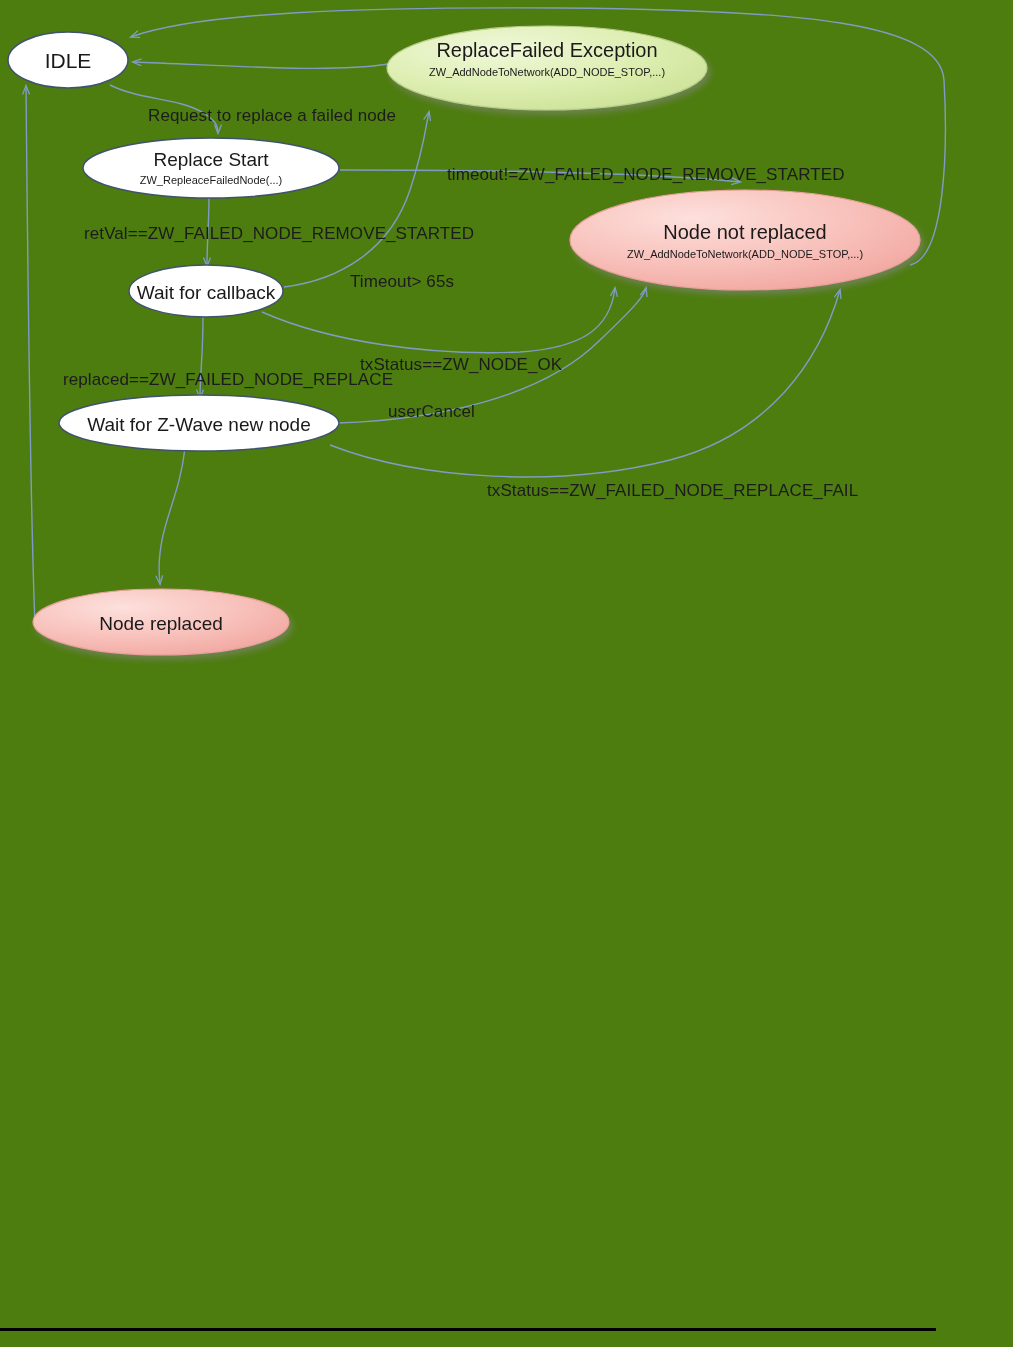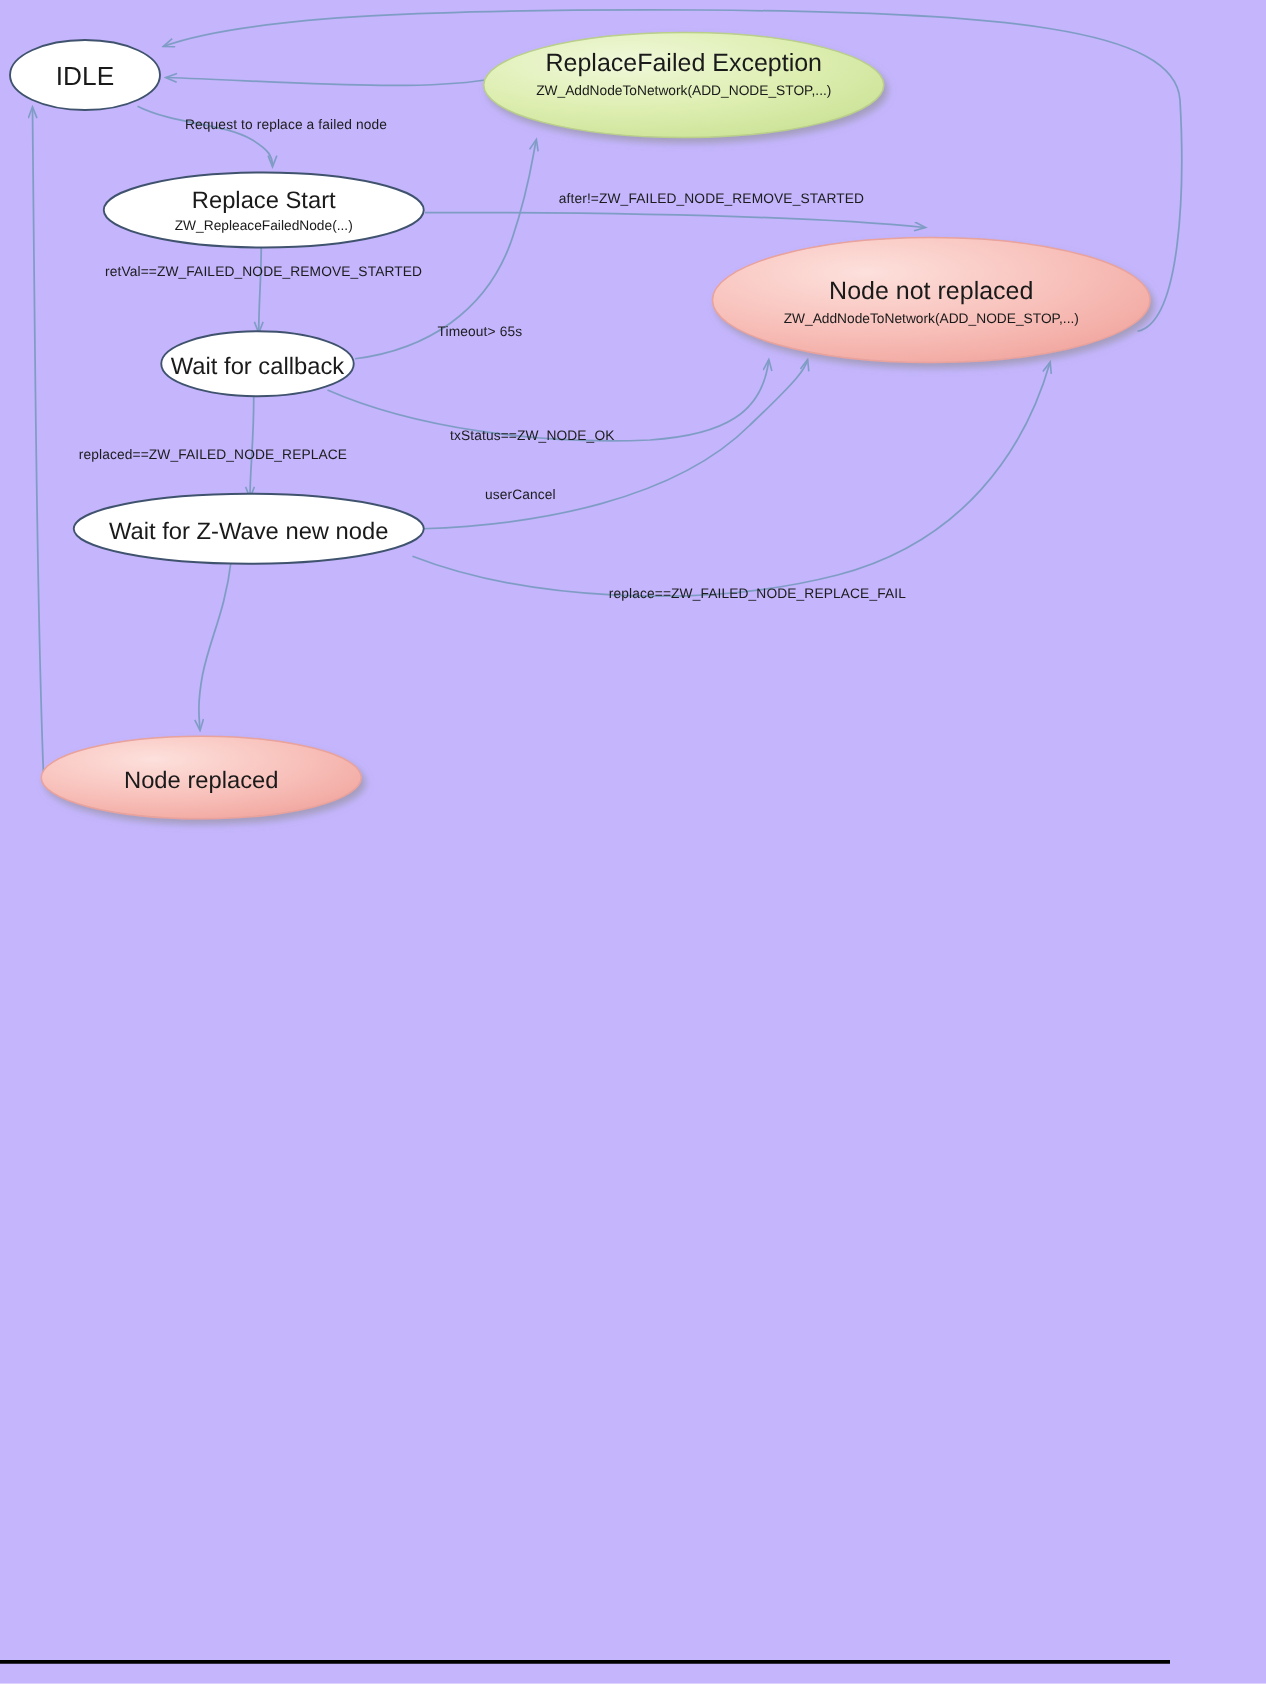--- a/index.html
+++ b/index.html
@@ -7,21 +7,21 @@
     padding: 0;
     background: #ffffff;
   }
   body {
     font-family: "Liberation Sans", sans-serif;
   }
   #canvas {
     position: relative;
     width: 1013px;
     height: 1347px;
-    background: #c4b5fd;
+    background: #4d7c0f;
     overflow: hidden;
   }
   #diagram-svg {
     position: absolute;
     left: 0;
     top: 0;
     width: 1013px;
     height: 1347px;
   }
   .edge-path {
@@ -48,25 +48,26 @@
     text-anchor: middle;
   }
   .node-sub {
     font-family: "Liberation Sans", sans-serif;
     fill: #1a1a1a;
     text-anchor: middle;
   }
   .edge-label {
     position: absolute;
     font-family: "Liberation Sans", sans-serif;
-    font-size: 11px;
+    font-size: 17px;
     color: #1c1c1c;
     white-space: pre;
     letter-spacing: 0.1px;
     line-height: 19px;
+    margin-top: 15px;
   }
   .footer-rule {
     position: absolute;
     left: 0;
     top: 1328px;
     width: 936px;
     height: 3px;
     background: #000000;
   }
 </style>
@@ -153,30 +154,30 @@
     </g>
 
     <g>
       <ellipse class="node-ellipse-red" cx="161" cy="622" rx="128" ry="33" fill="url(#grad-red)" filter="url(#soft-shadow)"></ellipse>
       <text class="node-title" x="161" y="630" font-size="19">Node replaced</text>
     </g>
   </svg>
 
   <div class="edge-label" style="left:148px; top:91px;">Request to replace a failed node</div>
 
-  <div class="edge-label" style="left:447px; top:150px;">after!=ZW_FAILED_NODE_REMOVE_STARTED</div>
+  <div class="edge-label" style="left:447px; top:150px;">timeout!=ZW_FAILED_NODE_REMOVE_STARTED</div>
 
   <div class="edge-label" style="left:84px; top:209px;">retVal==ZW_FAILED_NODE_REMOVE_STARTED</div>
 
   <div class="edge-label" style="left:350px; top:257px;">Timeout&gt; 65s</div>
 
   <div class="edge-label" style="left:360px; top:340px;">txStatus==ZW_NODE_OK</div>
 
   <div class="edge-label" style="left:63px; top:355px;">replaced==ZW_FAILED_NODE_REPLACE</div>
 
   <div class="edge-label" style="left:388px; top:387px;">userCancel</div>
 
-  <div class="edge-label" style="left:487px; top:466px;">replace==ZW_FAILED_NODE_REPLACE_FAIL</div>
+  <div class="edge-label" style="left:487px; top:466px;">txStatus==ZW_FAILED_NODE_REPLACE_FAIL</div>
 
 
   <div class="footer-rule"></div>
 
 </div>
 
 </body></html>

